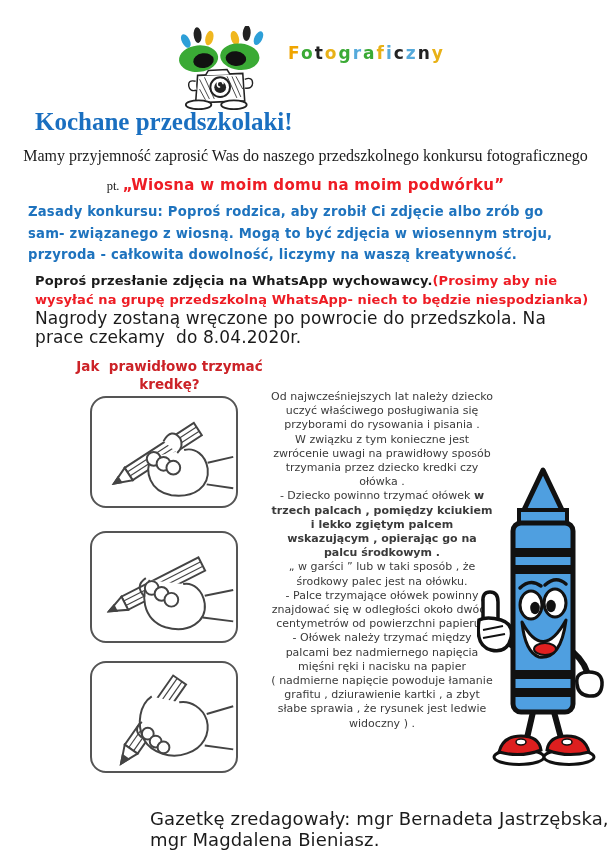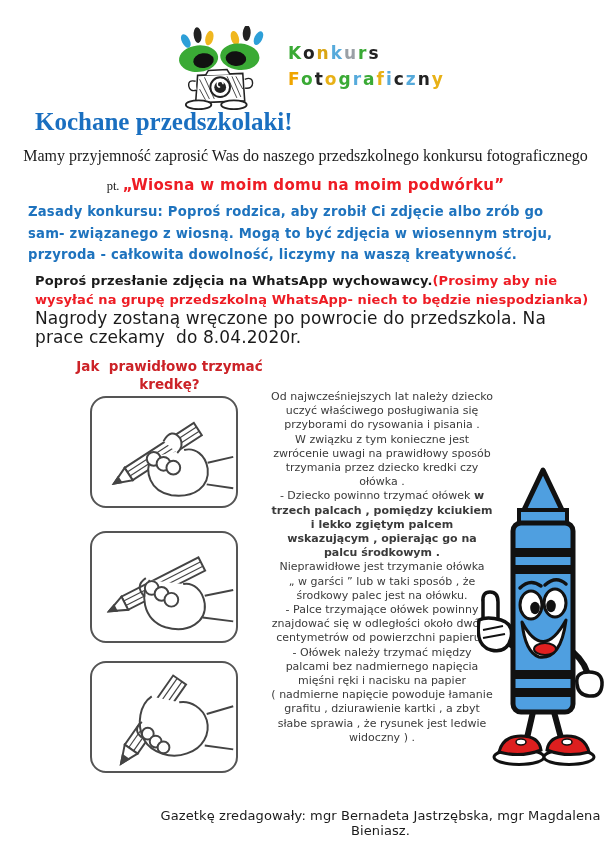--- a/index.html
+++ b/index.html
@@ -34,21 +34,21 @@
   .guide-heading{left:72px;top:357px;width:195px;text-align:center;font-weight:bold;font-size:13.5px;line-height:18px;color:var(--guide-red)}
   .handbox{left:90px;width:148px;height:112px;border:2.5px solid #555;border-radius:16px;background:#fff}
   .hb1{top:396px}.hb2{top:531px}.hb3{top:661px}
   .handbox svg{width:100%;height:100%}
 
   .guide-text{left:270px;top:390px;width:224px;text-align:center;font-size:11px;line-height:14.2px;color:var(--guide-ink)}
   .guide-text p{margin:0}
   .guide-text .b{font-weight:bold}
 
   .crayon{left:477px;top:464px;width:133px;height:310px}
-  .footer{left:150px;top:808px;width:461px;text-align:center;font-size:13px;color:var(--ink);letter-spacing:.1px}
+  .footer{left:150px;top:808px;width:461px;text-align:left;font-size:18px;color:var(--ink);letter-spacing:.1px}
 </style>
 </head>
 <body>
 
 <div class="page">
 
   <svg class="abs logo-art" viewBox="0 0 110 85">
 
     <g stroke="none">
       <ellipse cx="10" cy="15" rx="4" ry="7.5" fill="#2d9fd8" transform="rotate(-28 10 15)"></ellipse>
@@ -86,21 +86,20 @@
       <path d="M70,54 q8,-3 8,4 q0,6 -8,5"></path>
     </g>
 
     <g stroke="#222" fill="#fff" stroke-width="1.8">
       <ellipse cx="23" cy="80" rx="13" ry="4.5"></ellipse>
       <ellipse cx="59" cy="80" rx="13" ry="4.5"></ellipse>
     </g>
   </svg>
 
   <div class="abs logo-words">
-    <span class="w"><span style="color: rgb(58, 170, 53);">K</span><span style="color: rgb(34, 34, 34);">o</span><span style="color: rgb(217, 165, 20);">n</span><span style="color: rgb(86, 170, 219);">k</span><span style="color: rgb(154, 160, 166);">u</span><span style="color: rgb(58, 170, 53);">r</span><span style="color: rgb(34, 34, 34);">s</span></span>
     <span class="w"><span style="color: rgb(240, 165, 0);">F</span><span style="color: rgb(58, 170, 53);">o</span><span style="color: rgb(34, 34, 34);">t</span><span style="color: rgb(232, 177, 23);">o</span><span style="color: rgb(58, 170, 53);">g</span><span style="color: rgb(86, 170, 219);">r</span><span style="color: rgb(58, 170, 53);">a</span><span style="color: rgb(232, 177, 23);">f</span><span style="color: rgb(86, 170, 219);">i</span><span style="color: rgb(34, 34, 34);">c</span><span style="color: rgb(86, 170, 219);">z</span><span style="color: rgb(34, 34, 34);">n</span><span style="color: rgb(232, 177, 23);">y</span></span>
   </div>
 
   <div class="abs intro">Mamy przyjemność zaprosić Was do naszego przedszkolnego konkursu fotograficznego</div>
 
   <div class="abs h1">Kochane przedszkolaki!</div>
 
   <div class="abs subtitle">
     <span class="pt">pt. </span><span class="ttl">„Wiosna w moim domu na moim podwórku”</span>
   </div>
@@ -175,21 +174,20 @@
         <path d="M116,52 L143,44" fill="none"></path>
         <path d="M114,84 L143,88" fill="none"></path>
       </g>
     </svg>
   </div>
 
   <div class="abs guide-text">
     <p>Od najwcześniejszych lat należy dziecko uczyć właściwego posługiwania się przyborami do rysowania i pisania .</p>
     <p>W związku z tym konieczne jest zwrócenie uwagi na prawidłowy sposób trzymania przez dziecko kredki czy ołówka .</p>
     <p><span>- Dziecko powinno trzymać ołówek </span><span class="b">w trzech palcach , pomiędzy kciukiem i lekko zgiętym palcem wskazującym , opierając go na palcu środkowym .</span></p>
-    <p>Nieprawidłowe jest trzymanie ołówka</p>
     <p>„ w garści ” lub w taki sposób , że środkowy palec jest na ołówku.</p>
     <p>- Palce trzymające ołówek powinny znajdować się w odległości około dwóch centymetrów od powierzchni papieru .</p>
     <p>- Ołówek należy trzymać między palcami bez nadmiernego napięcia mięśni ręki i nacisku na papier</p>
     <p>( nadmierne napięcie powoduje łamanie grafitu , dziurawienie kartki , a zbyt słabe sprawia , że rysunek jest ledwie widoczny ) .</p>
   </div>
 
   <svg class="abs crayon" viewBox="0 0 133 310">
 
     <g stroke="#111" stroke-width="6" stroke-linecap="round">
       <line x1="56" y1="248" x2="50" y2="274"></line>

